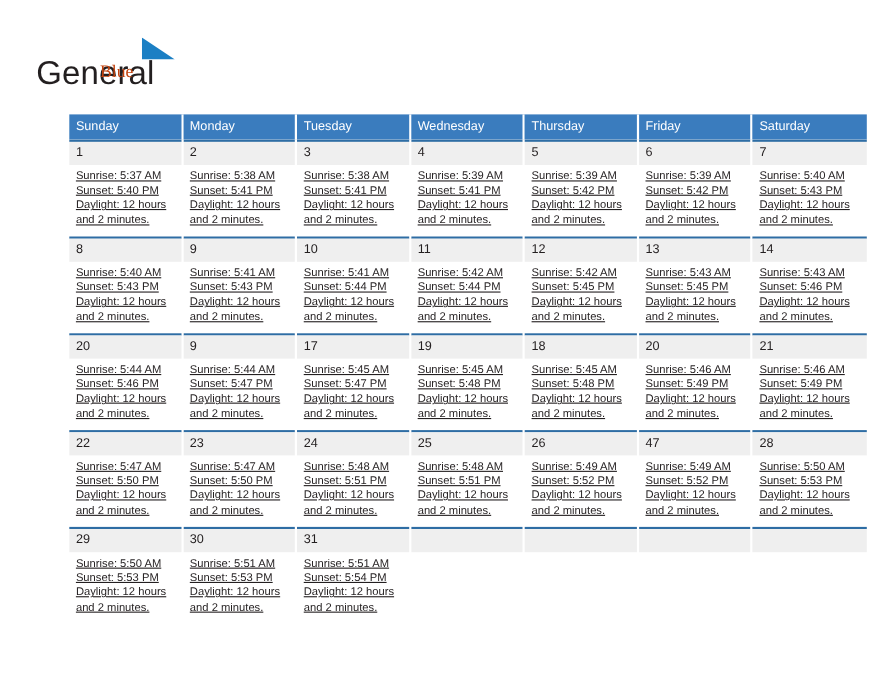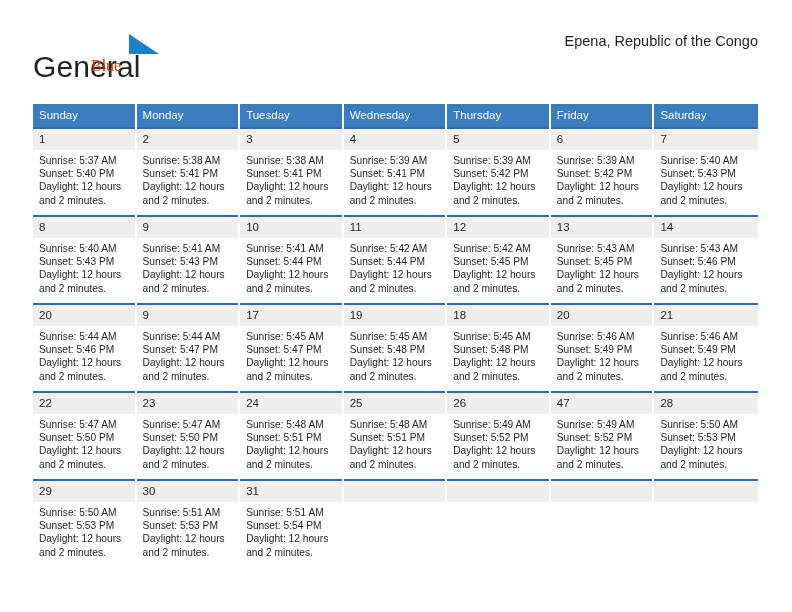--- a/index.html
+++ b/index.html
@@ -91,20 +91,21 @@
     position: absolute;
     left: 33px;
     top: 104px;
     width: 725px;
   }
   table.cal {
     width: 725px;
     border-collapse: separate;
     border-spacing: 0;
     table-layout: fixed;
+    margin-left: 30px;
   }
   thead th {
     background: #3a7cbe;
     color: #ffffff;
     font-size: 11.5px;
     font-weight: normal;
     text-align: left;
     padding: 5px 0 6px 6px;
     height: 12px;
     border-right: 2px solid #ffffff;
@@ -131,20 +132,21 @@
     color: #231f20;
     padding: 4px 0 4px 6px;
     height: 13px;
     line-height: 13px;
   }
   .info {
     padding: 4px 4px 0 6px;
     font-size: 10.2px;
     line-height: 13.2px;
     color: #231f20;
+    text-decoration: underline;
   }
   .info div { white-space: nowrap; }
 </style>
 </head>
 <body>
 
 <div class="page">
 
   <div class="header">
 
@@ -152,21 +154,20 @@
       <div class="brand-line1">General</div>
       <div class="brand-mark">
         <svg width="30" height="20" viewBox="0 0 30 20" xmlns="http://www.w3.org/2000/svg">
           <polygon points="0,0 30,20 0,20" fill="#1b7fc4"></polygon>
         </svg>
       </div>
       <div class="brand-line2">Blue</div>
     </div>
 
     <div class="title-block">
-      <div class="cal-subtitle">Epena, Republic of the Congo</div>
     </div>
 
   </div>
 
   <div class="calendar">
     <table class="cal">
       <thead>
         <tr>
           <th>Sunday</th>
           <th>Monday</th>

